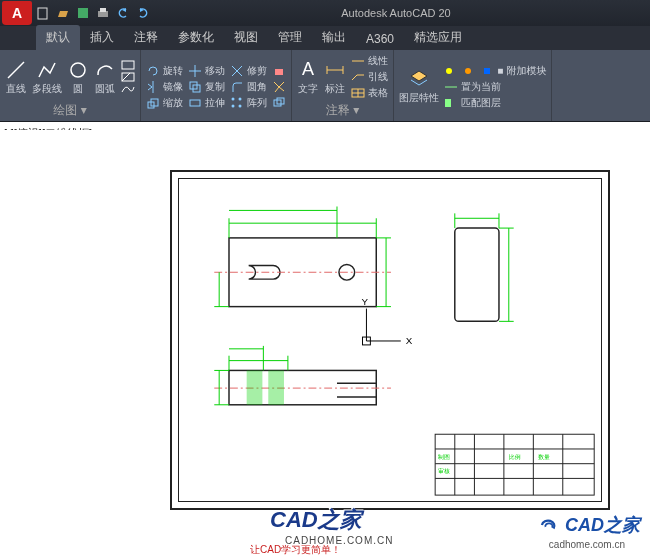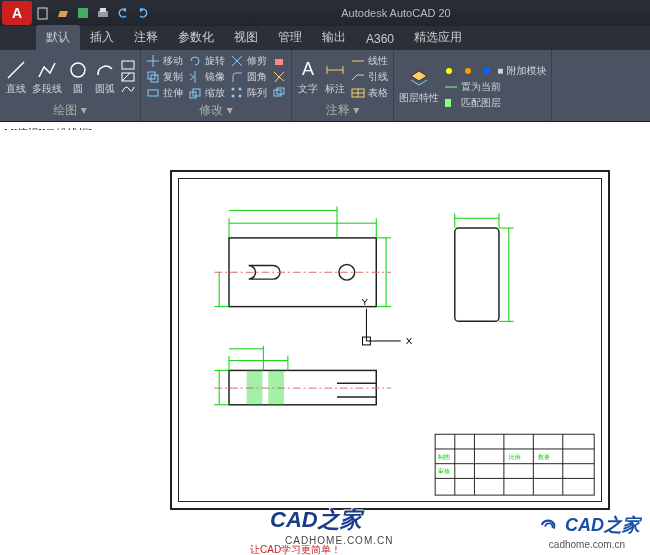--- a/index.html
+++ b/index.html
@@ -151,20 +151,48 @@
     </div>
     <div class="panel-label">绘图 ▾</div>
   </div>
 
   <div class="panel">
     <div class="row">
       <div class="col">
         <span class="mini">
             <span class="ico">
               <svg width="14" height="14">
+                <path d="M3 7 A4 4 0 1 1 7 11" stroke="#8cf" fill="none"></path>
+              </svg>
+            </span>
+            <span>旋转</span>
+          </span>
+        <span class="mini">
+            <span class="ico">
+              <svg width="14" height="14">
+                <path d="M7 1 L7 13" stroke="#8cf"></path>
+                <path d="M2 4 L6 7 L2 10" stroke="#8cf" fill="none"></path>
+              </svg>
+            </span>
+            <span>镜像</span>
+          </span>
+        <span class="mini">
+            <span class="ico">
+              <svg width="14" height="14">
+                <rect x="2" y="6" width="6" height="6" stroke="#8cf" fill="none"></rect>
+                <rect x="5" y="3" width="7" height="7" stroke="#8cf" fill="none"></rect>
+              </svg>
+            </span>
+            <span>缩放</span>
+          </span>
+      </div>
+      <div class="col">
+        <span class="mini">
+            <span class="ico">
+              <svg width="14" height="14">
                 <path d="M7 1 L7 13 M1 7 L13 7" stroke="#8cf"></path>
               </svg>
             </span>
             <span>移动</span>
           </span>
         <span class="mini">
             <span class="ico">
               <svg width="14" height="14">
                 <rect x="2" y="2" width="7" height="7" stroke="#8cf" fill="none"></rect>
                 <rect x="5" y="5" width="7" height="7" stroke="#8cf" fill="none"></rect>
@@ -172,48 +200,20 @@
             </span>
             <span>复制</span>
           </span>
         <span class="mini">
             <span class="ico">
               <svg width="14" height="14">
                 <rect x="2" y="4" width="10" height="6" stroke="#8cf" fill="none"></rect>
               </svg>
             </span>
             <span>拉伸</span>
-          </span>
-      </div>
-      <div class="col">
-        <span class="mini">
-            <span class="ico">
-              <svg width="14" height="14">
-                <path d="M3 7 A4 4 0 1 1 7 11" stroke="#8cf" fill="none"></path>
-              </svg>
-            </span>
-            <span>旋转</span>
-          </span>
-        <span class="mini">
-            <span class="ico">
-              <svg width="14" height="14">
-                <path d="M7 1 L7 13" stroke="#8cf"></path>
-                <path d="M2 4 L6 7 L2 10" stroke="#8cf" fill="none"></path>
-              </svg>
-            </span>
-            <span>镜像</span>
-          </span>
-        <span class="mini">
-            <span class="ico">
-              <svg width="14" height="14">
-                <rect x="2" y="6" width="6" height="6" stroke="#8cf" fill="none"></rect>
-                <rect x="5" y="3" width="7" height="7" stroke="#8cf" fill="none"></rect>
-              </svg>
-            </span>
-            <span>缩放</span>
           </span>
       </div>
       <div class="col">
         <span class="mini">
             <span class="ico">
               <svg width="14" height="14">
                 <path d="M2 2 L12 12 M2 12 L12 2" stroke="#8cf"></path>
               </svg>
             </span>
             <span>修剪</span>
@@ -250,21 +250,20 @@
             </svg>
           </span>
         <span class="mini">
             <svg width="14" height="14">
               <rect x="2" y="4" width="7" height="6" stroke="#8cf" fill="none"></rect>
               <rect x="5" y="2" width="7" height="6" stroke="#8cf" fill="none"></rect>
             </svg>
           </span>
       </div>
     </div>
-    <div class="panel-label">修改 ▾</div>
   </div>
 
   <div class="panel">
     <div class="row">
       <div class="big">
           <div class="ico" style="font-size:18px;color:#fff;">A</div>
           <span>文字</span>
         </div>
       <div class="big">
           <div class="ico">

